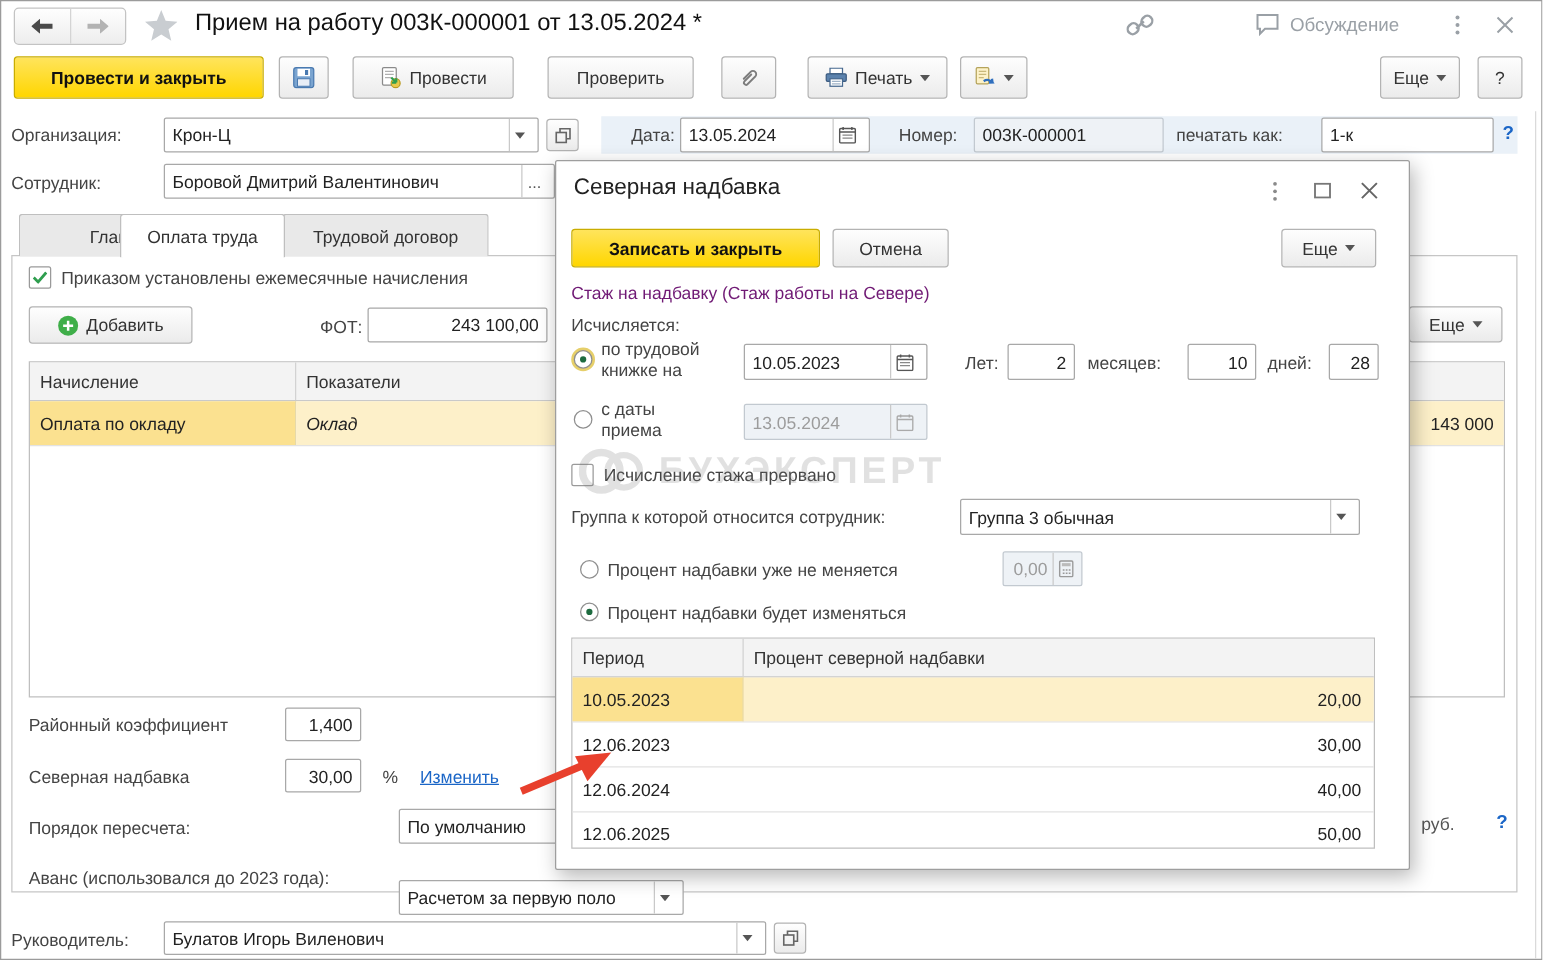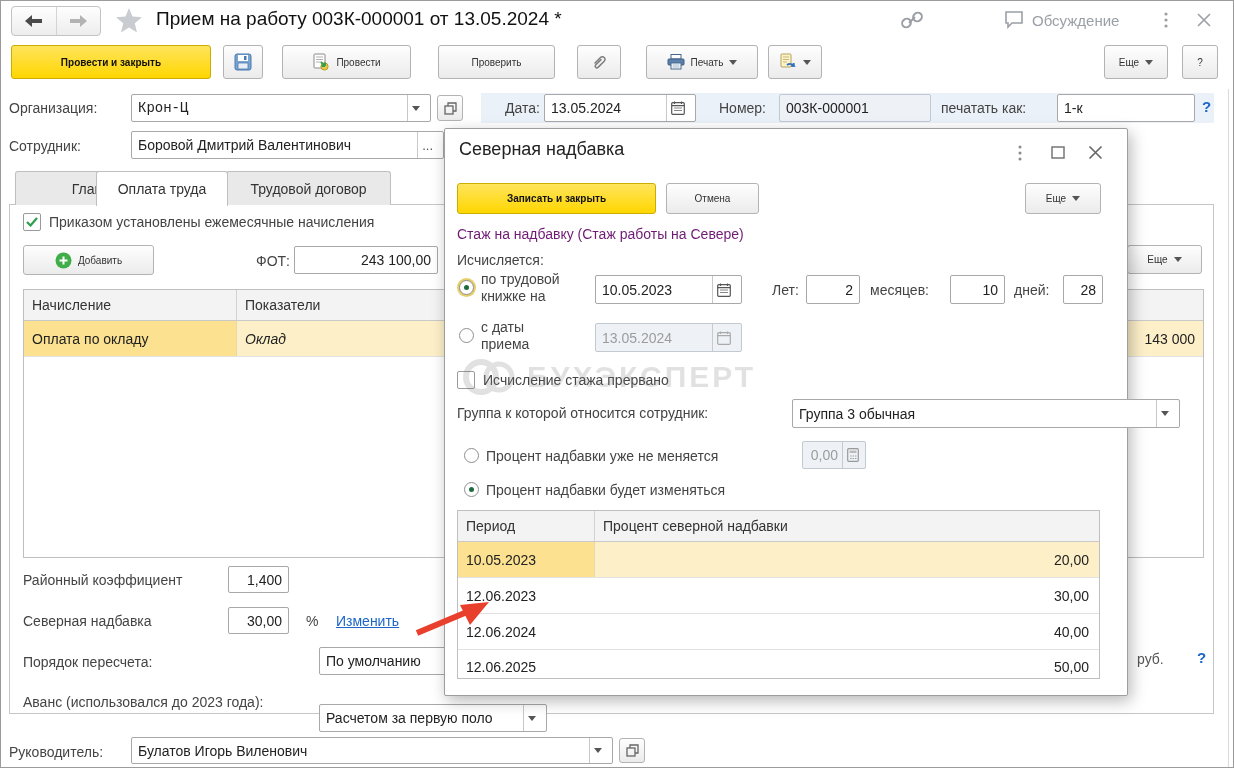--- a/index.html
+++ b/index.html
@@ -6,21 +6,21 @@
   .win{position:relative;width:1234px;height:768px;border:1px solid #9b9b9b;box-sizing:border-box;overflow:hidden;background:#fff;}
   .abs{position:absolute;box-sizing:border-box;}
   .lbl{font-size:14px;color:#444;white-space:nowrap;}
   .fld{border:1px solid #a8a8a8;border-radius:2px;background:#fff;font-size:14px;color:#222;display:flex;align-items:center;padding:0 6px;box-sizing:border-box;white-space:nowrap;overflow:hidden;}
   .fld .val{flex:1;overflow:hidden;white-space:nowrap;}
   .fld.num .val{text-align:right;}
   .fld.ro{background:#eef2f6;border-color:#c2c9d0;}
   .fld.dis .val{color:#9c9c9c;}
   .part{display:flex;align-items:center;justify-content:center;align-self:stretch;border-left:1px solid #c9c9c9;margin-left:6px;padding:0 4px;}
   .car{width:0;height:0;border-left:4px solid transparent;border-right:4px solid transparent;border-top:5px solid #555;}
-  .btn{display:flex;align-items:center;justify-content:center;gap:6px;border:1px solid #b3b3b3;border-radius:3px;background:linear-gradient(#fefefe,#ebebeb);font-size:10px;color:#333;white-space:nowrap;}
+  .btn{display:flex;align-items:center;justify-content:center;gap:6px;border:1px solid #b3b3b3;border-radius:3px;background:linear-gradient(#fefefe,#ebebeb);font-size:14px;color:#333;white-space:nowrap;}
   .btn.yellow{background:linear-gradient(#ffe45c,#ffd600);border-color:#c9ad00;font-weight:bold;color:#111;}
   .tab{position:absolute;top:170px;height:33px;border:1px solid #bfbfbf;border-bottom:none;border-radius:3px 3px 0 0;background:#e9e9e9;display:flex;align-items:center;justify-content:center;font-size:14px;color:#333;z-index:2;}
   .tab.active{background:#fff;height:34px;z-index:4;}
   .radio{width:15px;height:15px;border:1px solid #8f8f8f;border-radius:50%;background:#fff;position:relative;flex:none;}
   .radio.sel::after{content:"";position:absolute;left:4px;top:4px;width:5px;height:5px;border-radius:50%;background:#1d6b3f;}
   .radio.focusring{box-shadow:0 0 0 2px #e6cf6a;}
   .chk{width:16px;height:16px;border:1px solid #9a9a9a;border-radius:2px;background:#fff;display:flex;align-items:center;justify-content:center;}
   .link{color:#1b66c7;font-size:14px;text-decoration:underline;}
   .glink{color:#701a75;font-size:14px;}
   .grp{border:1px solid #c6c6c6;background:#fff;z-index:1;}
@@ -151,21 +151,21 @@
     <span>Еще</span>
     <span class="car"></span>
   </div>
   <div class="abs btn" style="left:1181px;top:44px;width:36px;height:34px;">
       <span>?</span>
     </div>
 
   <div class="abs" style="left:480px;top:92px;width:733px;height:30px;background:#eaf1f8;"></div>
 
   <div class="abs lbl" style="left:8px;top:99px;">Организация:</div>
-  <div class="abs fld" style="left:130px;top:93px;width:300px;height:28px;font-family:Liberation Mono, monospace;">
+  <div class="abs fld" style="left:130px;top:93px;width:300px;height:28px;">
     <span class="val">Крон-Ц</span>
     <span class="part">
         <span class="car"></span>
       </span>
   </div>
   <div class="abs btn" style="left:436px;top:94px;width:26px;height:26px;">
     <span>
         <svg width="13" height="13" viewBox="0 0 13 13">
           <rect x="1" y="4" width="8" height="8" fill="none" stroke="#666" stroke-width="1.3"></rect>
           <path d="M4 4 V1 H12 V9 H9" fill="none" stroke="#666" stroke-width="1.3"></path>
@@ -379,21 +379,21 @@
           </span>
         </span>
     </div>
 
     <div class="abs" style="left:12px;top:242px;display:flex;align-items:center;gap:8px;">
       <span class="chk"></span>
       <span class="lbl">Исчисление стажа прервано</span>
     </div>
 
     <div class="abs lbl" style="left:12px;top:276px;">Группа к которой относится сотрудник:</div>
-    <div class="abs fld" style="left:323px;top:270px;width:388px;height:29px;margin-left:24px;">
+    <div class="abs fld" style="left:323px;top:270px;width:320px;height:29px;">
       <span class="val" style="position:relative;">
         <span>Группа 3 обычная</span>
         
       </span>
       <span class="part">
           <span class="car"></span>
         </span>
     </div>
 
     <div class="abs radio" style="left:19px;top:319px;"></div>

